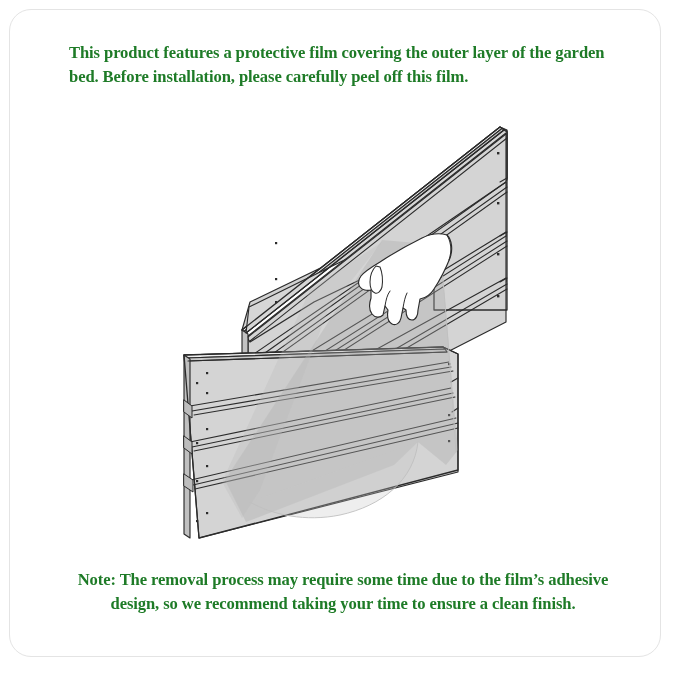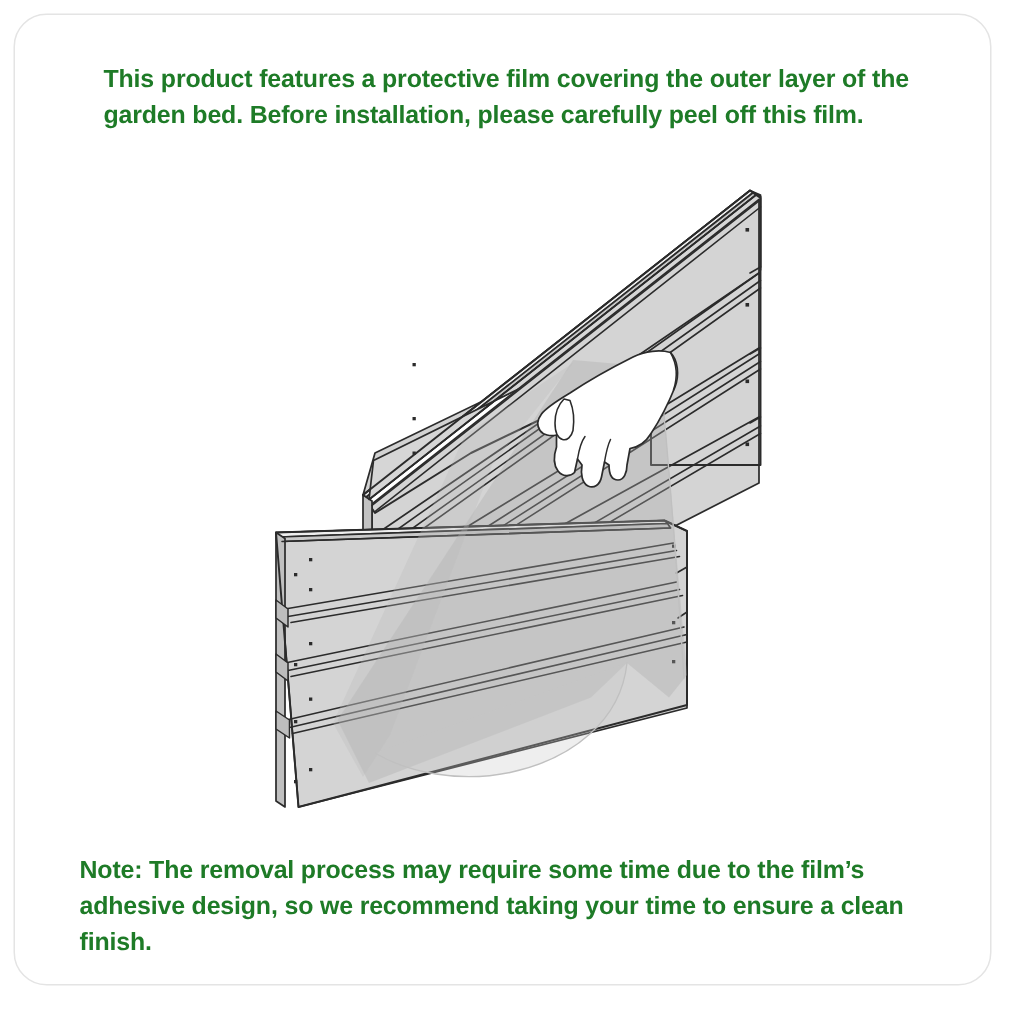--- a/index.html
+++ b/index.html
@@ -17,39 +17,41 @@
     position: absolute;
     left: 9px;
     top: 9px;
     width: 652px;
     height: 648px;
     background: #ffffff;
     border: 1px solid #e4e4e4;
     border-radius: 22px;
     box-sizing: border-box;
     overflow: hidden;
+    font-family: Liberation Serif, serif;
   }
   .note-text {
     position: absolute;
     font-weight: bold;
     color: #1e7b27;
     font-size: 16.6px;
     line-height: 24.2px;
     letter-spacing: -0.1px;
     white-space: pre-line;
   }
   #intro-text {
     left: 59px;
     top: 31px;
     width: 545px;
   }
   #footer-text {
     left: 43px;
     top: 558px;
     width: 580px;
+    text-align: center;
   }
   #illustration {
     position: absolute;
     left: 0;
     top: 0;
     width: 652px;
     height: 648px;
   }
 </style>
 </head>

